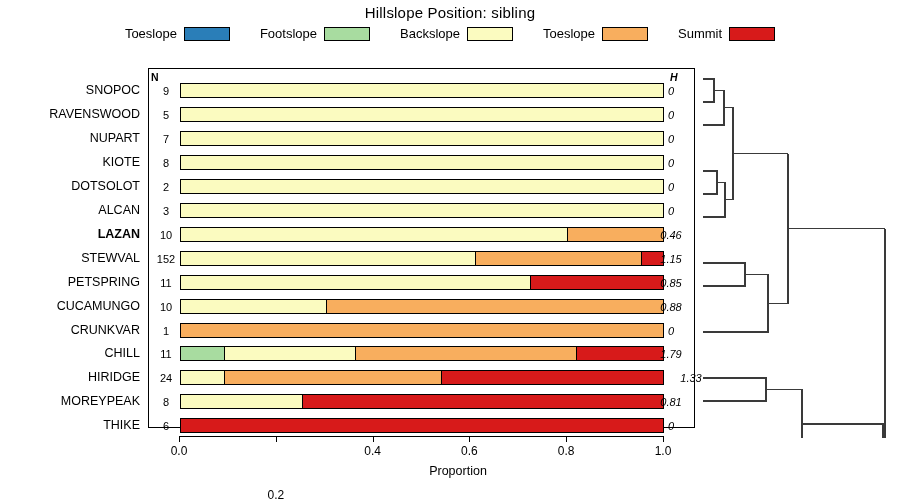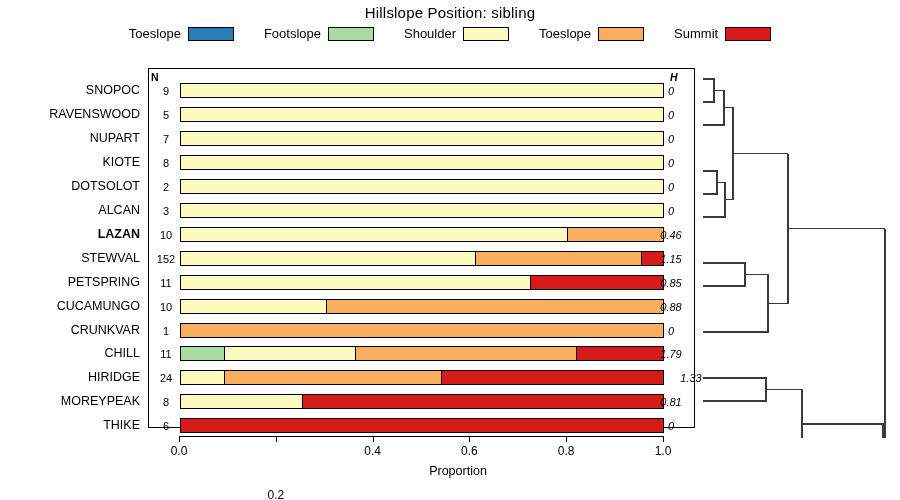--- a/index.html
+++ b/index.html
@@ -79,21 +79,21 @@
   <div class="legend">
     <div class="legend-item">
       <span class="legend-label">Toeslope</span>
       <span class="legend-swatch" style="background: rgb(42, 126, 184);"></span>
     </div>
     <div class="legend-item">
       <span class="legend-label">Footslope</span>
       <span class="legend-swatch" style="background: rgb(168, 220, 160);"></span>
     </div>
     <div class="legend-item">
-      <span class="legend-label">Shoulder</span>
+      <span class="legend-label">Backslope</span>
       <span class="legend-swatch" style="background: rgb(251, 251, 192);"></span>
     </div>
     <div class="legend-item">
       <span class="legend-label">Toeslope</span>
       <span class="legend-swatch" style="background: rgb(248, 174, 94);"></span>
     </div>
     <div class="legend-item">
       <span class="legend-label">Summit</span>
       <span class="legend-swatch" style="background: rgb(215, 26, 26);"></span>
     </div>

